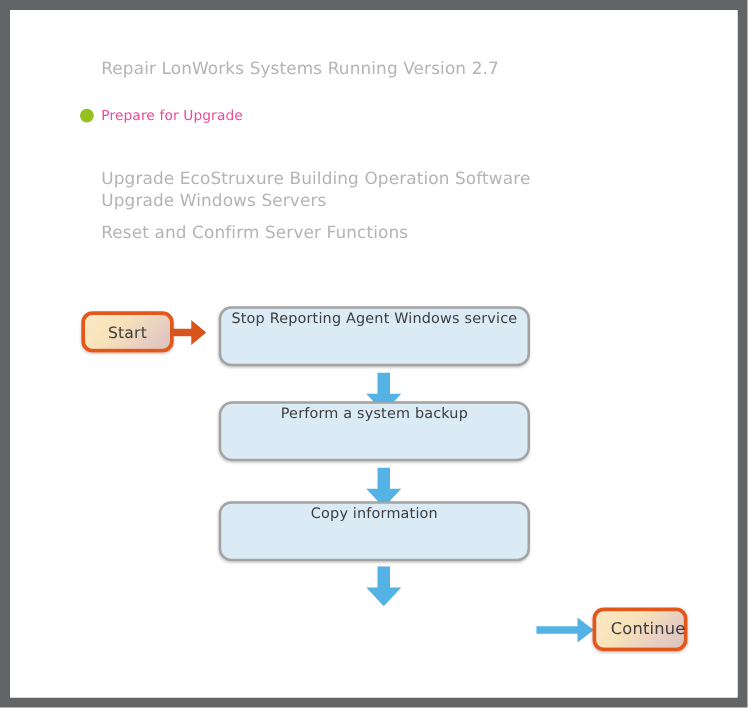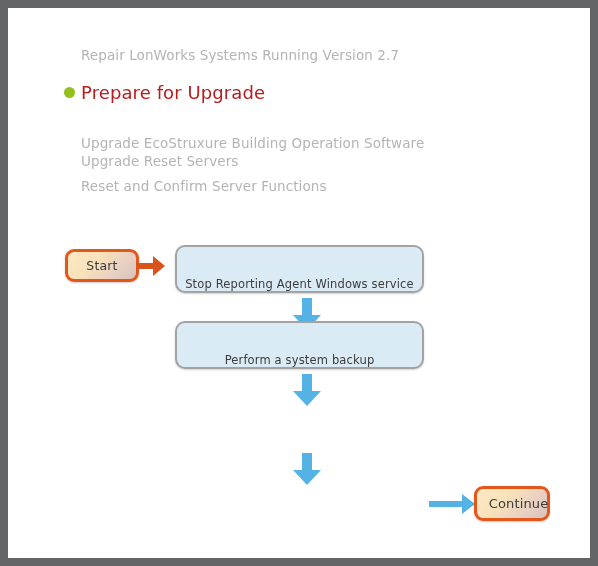--- a/index.html
+++ b/index.html
@@ -63,22 +63,22 @@
     position: absolute;
     left: 73px;
     white-space: nowrap;
     letter-spacing: 0.1px;
   }
   .step-row.inactive .step-label {
     color: #b4b4b4;
     font-size: 13.5px;
   }
   .step-row.active .step-label {
-    color: #b91c1c;
-    font-size: 18px;
+    color: #ec4899;
+    font-size: 11px;
   }
 
   
   #flowchart {
     position: absolute;
     left: 0;
     top: 0;
     width: 582px;
     height: 406px;
   }
@@ -86,21 +86,21 @@
   .proc-box {
     position: absolute;
     box-sizing: border-box;
     width: 249px;
     height: 48px;
     left: 167px;
     background: #dbebf6;
     border: 2.5px solid #a3a3a3;
     border-radius: 10px;
     display: flex;
-    align-items: flex-end;
+    align-items: flex-start;
     justify-content: center;
     color: #3c3c3c;
     font-size: 11.5px;
     letter-spacing: 0.15px;
     box-shadow: 0 1px 2px rgba(0,0,0,0.18);
   }
 
   .term-box {
     position: absolute;
     box-sizing: border-box;
@@ -168,21 +168,21 @@
       <div class="step-row active" style="top:68px;">
         <span class="step-bullet"></span>
         <span class="step-label">Prepare for Upgrade</span>
       </div>
 
       <div class="step-row inactive" style="top:119px;">
         <span class="step-label">Upgrade EcoStruxure Building Operation Software</span>
       </div>
 
       <div class="step-row inactive" style="top:137px;">
-        <span class="step-label">Upgrade Reset Servers</span>
+        <span class="step-label">Upgrade Windows Servers</span>
       </div>
 
       <div class="step-row inactive" style="top:162px;text-decoration:underline;">
         <span class="step-label">Reset and Confirm Server Functions</span>
       </div>
 
     </div>
 
     <div id="flowchart">
 
@@ -195,28 +195,31 @@
       </svg>
 
       <div class="proc-box" style="top:237px;">
         <span>Stop Reporting Agent Windows service</span>
       </div>
 
       <svg class="arrow-down" style="top:290px;" viewBox="0 0 32 32">
         <path d="M11 0 L21 0 L21 17 L30 17 L16 32 L2 17 L11 17 Z" fill="#54b3e4"></path>
       </svg>
 
-      <div class="proc-box" style="top:313px;">
+      <div class="proc-box" style="top:313px;border-radius:11px;">
         <span>Perform a system backup</span>
       </div>
 
       <svg class="arrow-down" style="top:366px;" viewBox="0 0 32 32">
         <path d="M11 0 L21 0 L21 17 L30 17 L16 32 L2 17 L11 17 Z" fill="#54b3e4"></path>
       </svg>
 
+      <div class="proc-box" style="top:393px;">
+        <span>Copy information</span>
+      </div>
 
       <svg class="arrow-down" style="top:445px;" viewBox="0 0 32 32">
         <path d="M11 0 L21 0 L21 17 L30 17 L16 32 L2 17 L11 17 Z" fill="#54b3e4"></path>
       </svg>
 
 
       <svg id="continue-arrow" class="arrow-right" viewBox="0 0 46 26">
         <path d="M0 10 L33 10 L33 3 L46 13 L33 23 L33 16 L0 16 Z" fill="#54b3e4"></path>
       </svg>
 

